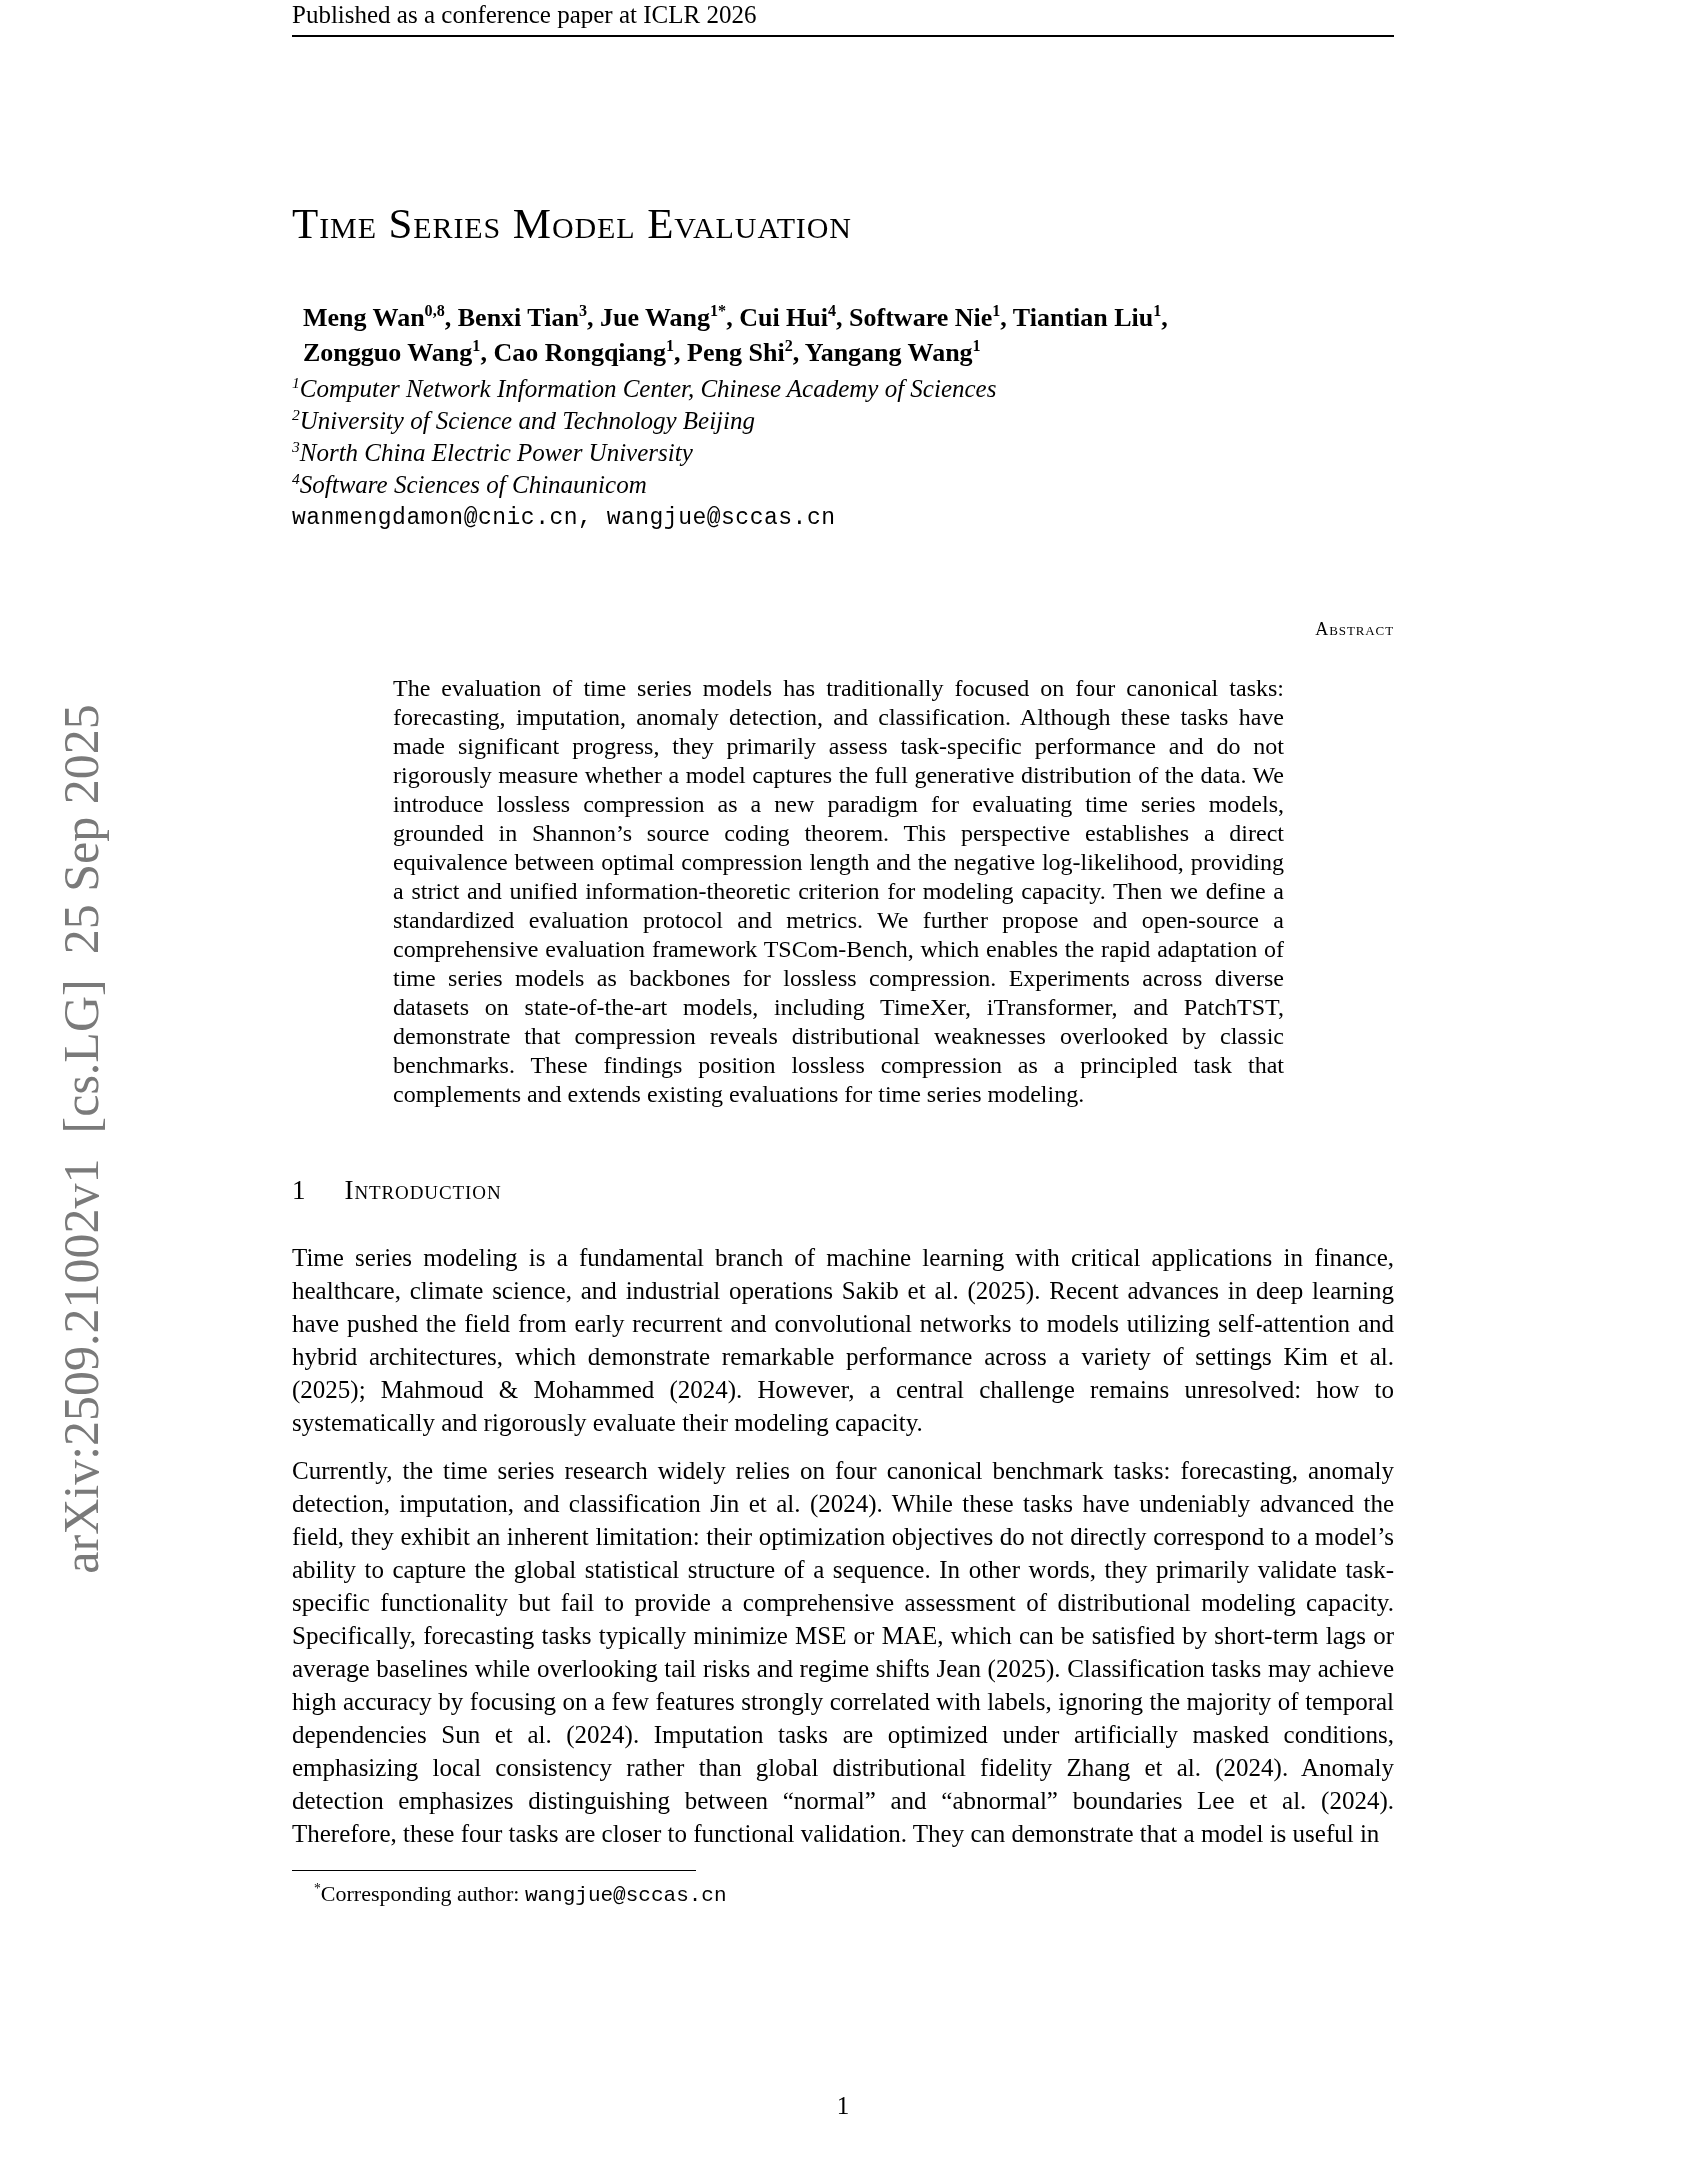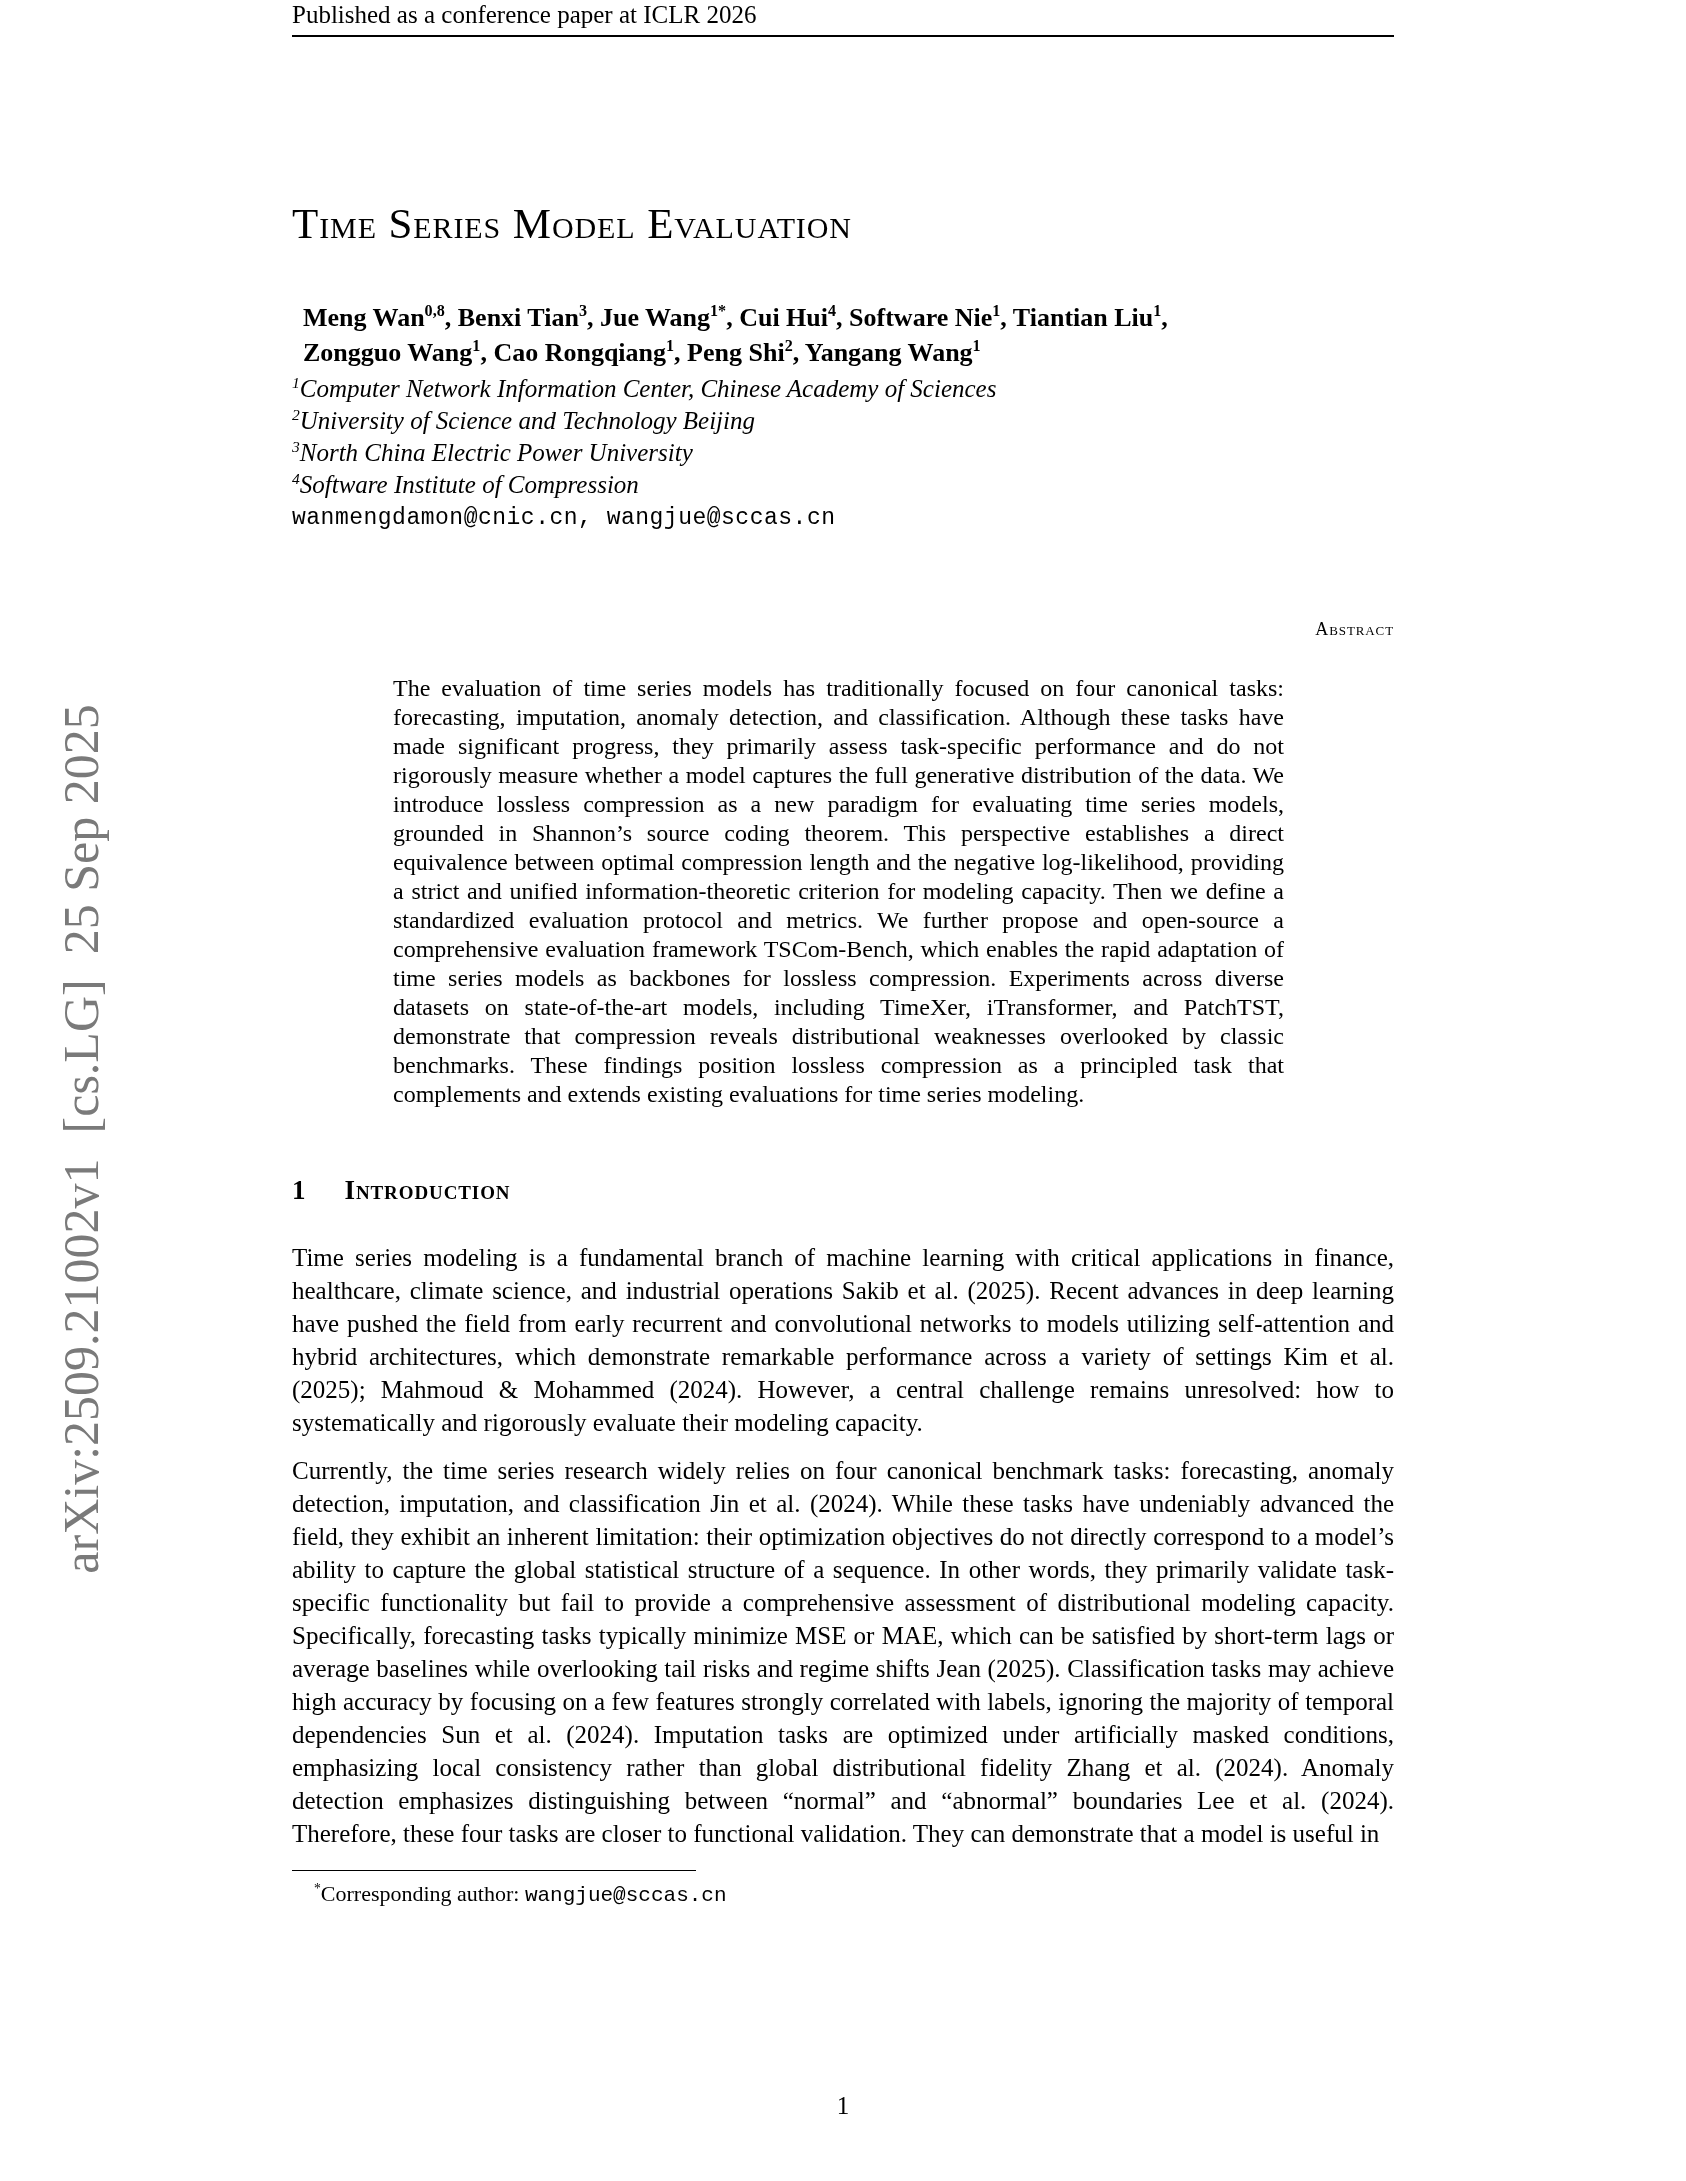--- a/index.html
+++ b/index.html
@@ -70,21 +70,21 @@
   }
   .abstract-body {
     margin: 27.5px 110px 0 101px;
     text-align: justify;
     font-size: 24px;
     line-height: 29px;
     hyphens: auto;
   }
   .section-heading {
     margin: 64px 0 0 0;
-    font-weight: bold;
+    font-weight: normal;
     font-size: 27px;
     line-height: 35px;
   }
   .section-heading .sec-num { margin-right: 39px; }
   .section-heading .sec-title {
     font-variant: small-caps;
     letter-spacing: 0.9px;
   }
   .body-par {
     margin: 33px 0 0 0;
@@ -145,21 +145,21 @@
 
   <div class="authors">
     <div class="author-line"><span>Meng Wan</span><sup>0,8</sup><span>, Benxi Tian</span><sup>3</sup><span>, Jue Wang</span><sup>1*</sup><span>, Cui Hui</span><sup>4</sup><span>, Software Nie</span><sup>1</sup><span>, Tiantian Liu</span><sup>1</sup><span>,</span></div>
     <div class="author-line"><span>Zongguo Wang</span><sup>1</sup><span>, Cao Rongqiang</span><sup>1</sup><span>, Peng Shi</span><sup>2</sup><span>, Yangang Wang</span><sup>1</sup></div>
   </div>
 
   <div class="affiliations">
     <div><sup>1</sup><span>Computer Network Information Center, Chinese Academy of Sciences</span></div>
     <div><sup>2</sup><span>University of Science and Technology Beijing</span></div>
     <div><sup>3</sup><span>North China Electric Power University</span></div>
-    <div><sup>4</sup><span>Software Institute of Compression</span></div>
+    <div><sup>4</sup><span>Software Sciences of Chinaunicom</span></div>
   </div>
 
   <div class="emails">wanmengdamon@cnic.cn, wangjue@sccas.cn</div>
 
   <div class="abstract-heading">Abstract</div>
   <p class="abstract-body">The evaluation of time series models has traditionally focused on four canonical tasks: forecasting, imputation, anomaly detection, and classification. Although these tasks have made significant progress, they primarily assess task-specific performance and do not rigorously measure whether a model captures the full generative distribution of the data. We introduce lossless compression as a new paradigm for evaluating time series models, grounded in Shannon’s source coding theorem. This perspective establishes a direct equivalence between optimal compression length and the negative log-likelihood, providing a strict and unified information-theoretic criterion for modeling capacity. Then we define a standardized evaluation protocol and metrics. We further propose and open-source a comprehensive evaluation framework TSCom-Bench, which enables the rapid adaptation of time series models as backbones for lossless compression. Experiments across diverse datasets on state-of-the-art models, including TimeXer, iTransformer, and PatchTST, demonstrate that compression reveals distributional weaknesses overlooked by classic benchmarks. These findings position lossless compression as a principled task that complements and extends existing evaluations for time series modeling.</p>
 
   <h2 class="section-heading"><span class="sec-num">1</span><span class="sec-title">Introduction</span></h2>
 
   <p class="body-par">Time series modeling is a fundamental branch of machine learning with critical applications in finance, healthcare, climate science, and industrial operations Sakib et al. (2025). Recent advances in deep learning have pushed the field from early recurrent and convolutional networks to models utilizing self-attention and hybrid architectures, which demonstrate remarkable performance across a variety of settings Kim et al. (2025); Mahmoud &amp; Mohammed (2024). However, a central challenge remains unresolved: how to systematically and rigorously evaluate their modeling capacity.</p>

